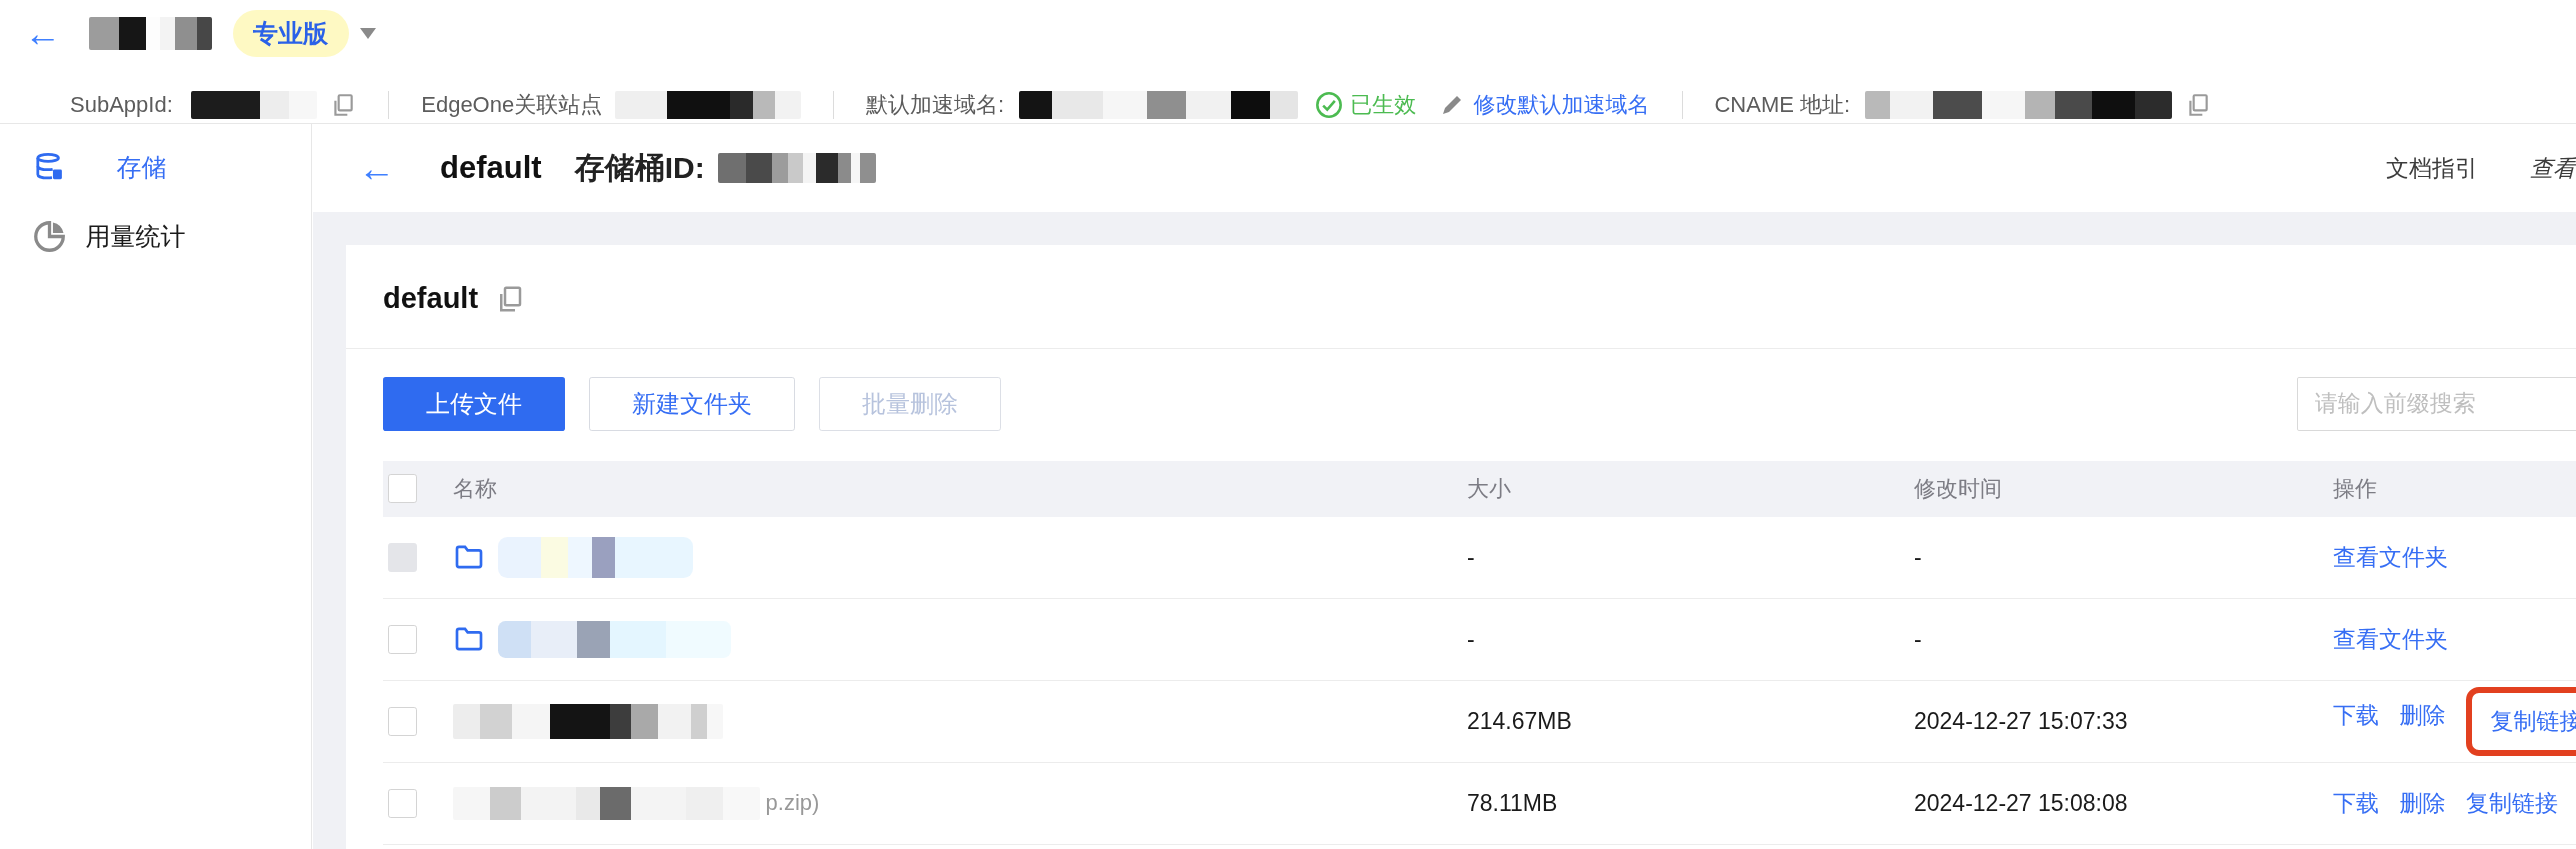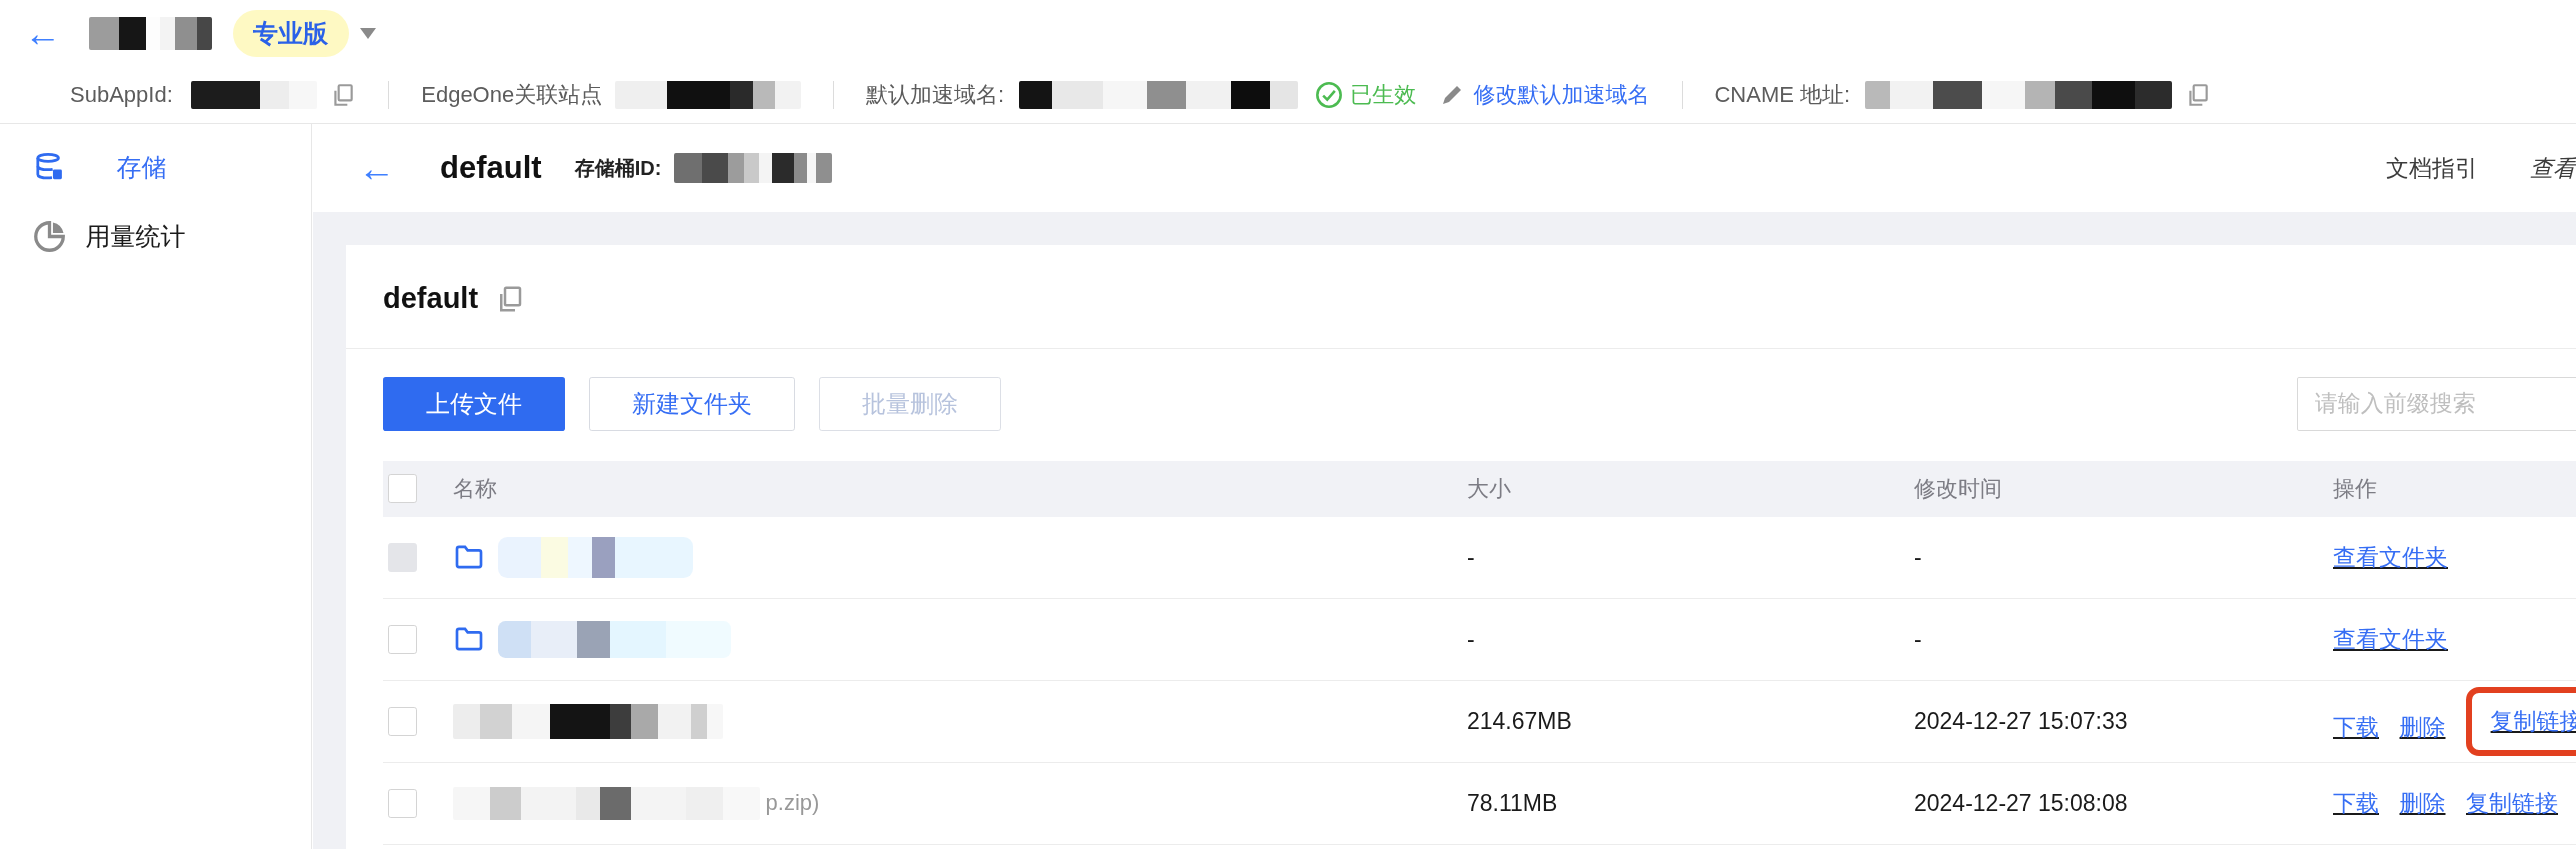--- a/index.html
+++ b/index.html
@@ -12,21 +12,21 @@
   .back-arrow { font-size:37px; color:#4080ff; line-height:1; font-weight:400; cursor:pointer; }
   .topbar .back-arrow { margin-left:24px; }
   .tb-title-redact { margin-left:28px; width:123px; height:33px; border-radius:1.9px;
     background:linear-gradient(90deg,#9c9c9c 0 24%,#161616 24% 46%,#fdfdfd 46% 58%,#f3f3f3 58% 70%,#8f8f8f 70% 88%,#474747 88% 100%); }
   .ver-badge { margin-left:20.5px; background:#fef9c3; color:#2a61e8; font-size:25px; font-weight:600;
     padding:7.4px 20.5px; border-radius:929px; }
   .caret-down { margin-left:11px; width:0; height:0; border-left:8.4px solid transparent; border-right:8.4px solid transparent;
     border-top:11px solid #8a8a8a; cursor:pointer; }
 
   
-  .infobar { position:absolute; left:0; top:67px; width:2576px; height:56px; display:flex; align-items:center;
+  .infobar { position:absolute; left:0; top:77px; width:2576px; height:56px; display:flex; align-items:center;
     font-size:22px; color:#5c5c5c; }
   .infobar .grp { display:flex; align-items:center; white-space:nowrap; }
   .vdiv { width:0.9px; height:28px; background:#dcdcdc; margin:0 32px; }
   .redact { display:inline-block; height:28px; border-radius:1.9px; vertical-align:middle; }
   .rd-subapp { width:126px; margin-left:18.6px;
     background:linear-gradient(90deg,#1c1c1c 0 55%,#ededed 55% 78%,#f7f7f7 78% 100%); }
   .rd-edge { width:186px; margin-left:13px;
     background:linear-gradient(90deg,#efefef 0 28%,#101010 28% 62%,#2a2a2a 62% 74%,#b9b9b9 74% 86%,#f2f2f2 86% 100%); }
   .rd-domain { width:279px; margin-left:15px;
     background:linear-gradient(90deg,#141414 0 12%,#e8e8e8 12% 30%,#f6f6f6 30% 46%,#8f8f8f 46% 60%,#f1f1f1 60% 76%,#0d0d0d 76% 90%,#e5e5e5 90% 100%); }
@@ -46,21 +46,21 @@
   .side-item.active { color:#366ef4;gap:31px; }
   .side-item .s-ico { width:35px; height:35px; margin-right:18.6px; display:flex; align-items:center; justify-content:center; }
   .sidebar .side-item:first-child { margin-top:13px; }
   .sidebar .side-item + .side-item { margin-top:9.3px;text-align:center; }
 
   
   .content { position:absolute; left:313px; top:124px; width:2263px; height:726px; background:#f0f1f5; }
   .content-header { position:absolute; left:0; top:0; width:2263px; height:88px; background:#fff; display:flex; align-items:center; }
   .content-header .back-arrow { margin-left:45px; }
   .page-title { margin-left:45px; font-size:31px; font-weight:700; color:#111; }
-  .bucket-label { margin-left:33px; font-size:20px; font-weight:700; color:#222; }
+  .bucket-label { margin-left:33px; font-size:30px; font-weight:700; color:#222; }
   .rd-bucket { width:158px; height:30px; margin-left:13px;
     background:linear-gradient(90deg,#6f6f6f 0 18%,#4a4a4a 18% 34%,#9c9c9c 34% 44%,#c9c9c9 44% 54%,#f4f4f4 54% 62%,#2b2b2b 62% 76%,#8b8b8b 76% 84%,#f6f6f6 84% 90%,#8f8f8f 90% 100%); }
   .doc-links { margin-left:auto; margin-right:0; display:flex; align-items:center; font-size:23px; color:#3c3c3c; white-space:nowrap; overflow:hidden; }
   .doc-links .dlink { cursor:pointer; }
   .doc-links .dlink + .dlink { margin-left:52px;font-style:italic; }
 
   
   .card { position:absolute; left:33px; top:121px; width:2231px; height:623px; background:#fff; }
   .card-title-row { display:flex; align-items:center; padding:37px 0 0 37px; }
   .card-title { font-size:29px; font-weight:700; color:#111; }
@@ -80,21 +80,21 @@
 
   
   .tablewrap { margin:30px 0 0 37px; width:2194px; }
   .t-row { display:grid; grid-template-columns:70px 1014px 447px 419px auto; align-items:center; }
   .t-head { background:#f1f2f6; height:56px; font-size:22px; color:#7c7c84; }
   .t-body .t-row { height:82px; border-bottom:0.9px solid #ececec; background:#fff; font-size:23px; color:#1a1a1a; }
   .cb { width:29px; height:29px; border:0.9px solid #d4d4d4; border-radius:2.8px; background:#fff; margin-left:4.7px; cursor:pointer; }
   .cb.muted { background:#e4e5e9; border-color:#e4e5e9; }
   .name-cell { display:flex; align-items:center; overflow:hidden; }
   .folder-ico { margin-right:13px; flex:0 0 auto; display:flex; }
-  .actions { display:flex; align-items:flex-end; font-size:23px;text-decoration:underline; }
+  .actions { display:flex; align-items:flex-start; font-size:23px; }
   .actions .alink { color:#366ef4; cursor:pointer; white-space:nowrap; }
   .actions .alink + .alink, .actions .ring + .alink, .actions .alink + .ring { margin-left:20.5px; }
   .ring { display:inline-block; padding:13px 18.6px; margin:-13px -18.6px; border:6.5px solid #e2401f; border-radius:13px; }
 
   
   .rd-name1 { width:195px; height:41px; border-radius:9.3px;
     background:linear-gradient(90deg,#eaf3fe 0 22%,#fbfbe2 22% 36%,#eef7ff 36% 48%,#9aa0bf 48% 60%,#e8f6ff 60% 100%); }
   .rd-name2 { width:233px; height:37px; border-radius:7.4px;
     background:linear-gradient(90deg,#cfe0f5 0 14%,#e8eef8 14% 34%,#9aa3b5 34% 48%,#e4f6ff 48% 72%,#f0fbff 72% 100%); }
   .rd-name3 { width:270px; height:35px;

